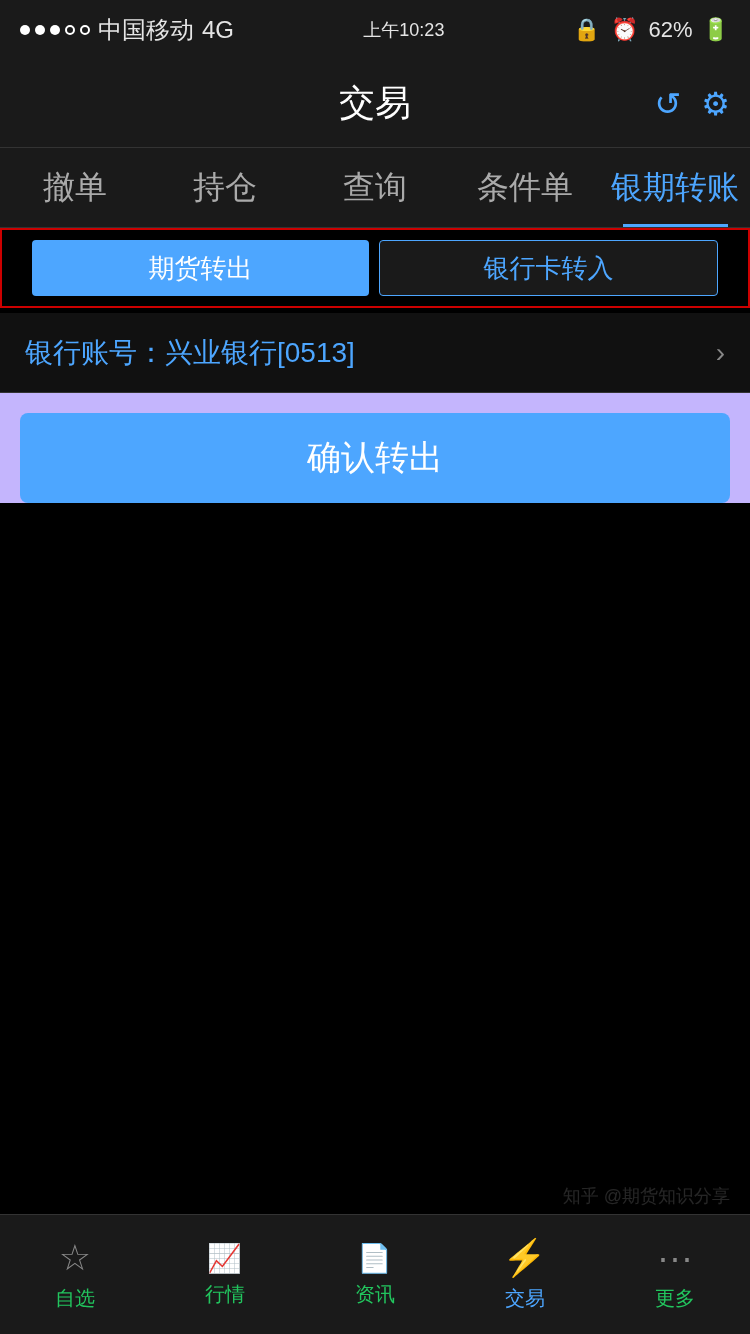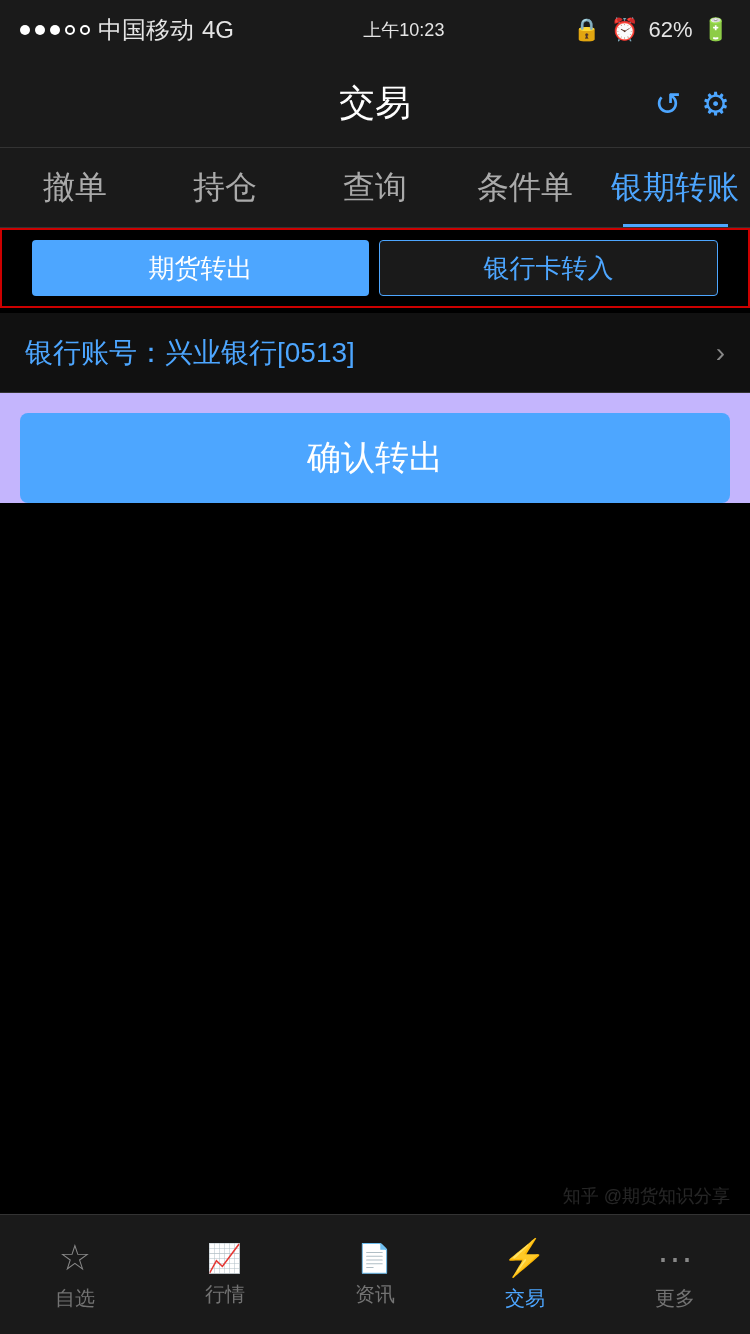--- a/index.html
+++ b/index.html
@@ -218,21 +218,21 @@
     }
     .bottom-icon {
       font-size: 36px;
       color: #888;
     }
     .bottom-icon.active {
       color: #4da6ff;
     }
     .bottom-label {
       font-size: 20px;
-      color: #737373;
+      color: #22c55e;
     }
     .bottom-label.active {
       color: #4da6ff;
     }
 
     
     .watermark {
       position: absolute;
       bottom: 126px;
       right: 20px;

